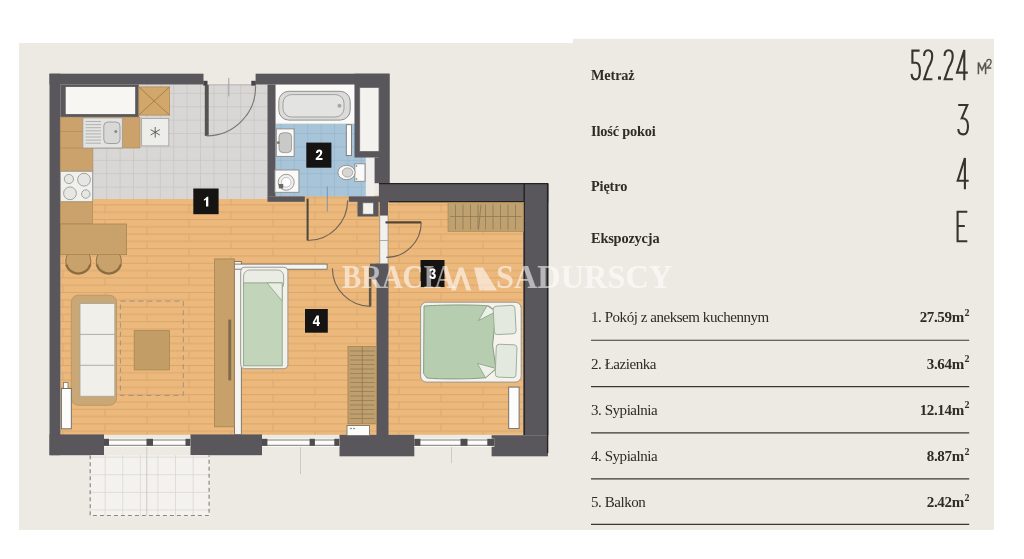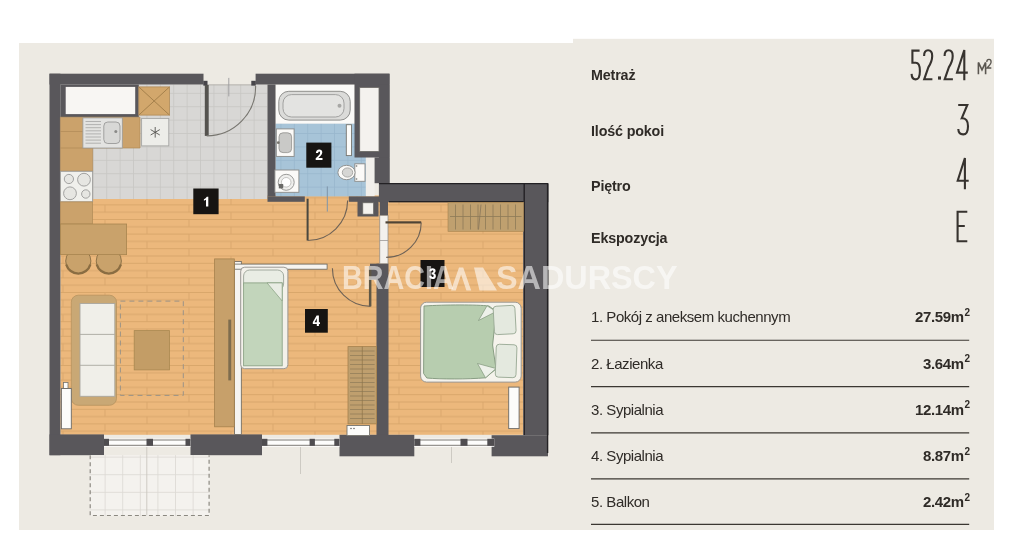--- a/index.html
+++ b/index.html
@@ -1,17 +1,17 @@
 <!DOCTYPE html>
 <html><head>
 <meta charset="utf-8">
 <style>
   html,body{margin:0;padding:0;background:#ffffff;}
   #stage{position:relative;width:1024px;height:559px;background:#ffffff;overflow:hidden;
-         font-family:Liberation Sans, sans-serif;}
+         font-family:Liberation Serif, serif;}
   #plansvg{position:absolute;left:0;top:0;}
   .wm{position:absolute;top:261px;color:rgba(255,255,255,0.57);font-weight:bold;
       font-size:33px;line-height:1;white-space:nowrap;transform-origin:0 0;}
 </style>
 </head>
 <body>
 <div id="stage">
 <svg id="plansvg" width="1024" height="559" viewBox="0 0 1024 559">
 <defs>
   <pattern id="wood" width="84" height="14.6" patternUnits="userSpaceOnUse">

